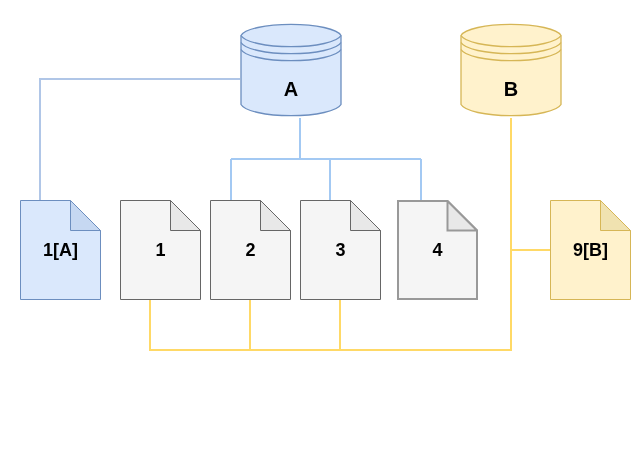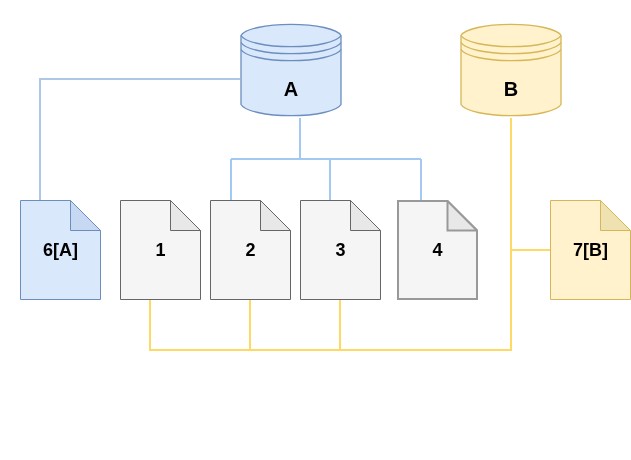--- a/index.html
+++ b/index.html
@@ -59,21 +59,21 @@
       <path d="M1,13.5 A50.5,13 0 0 0 101,13.5 M1,20.5 A50.5,13 0 0 0 101,20.5 M1,27.5 A50.5,13 0 0 0 101,27.5" fill="none" stroke="#d6b656" stroke-width="1.3"></path>
     </svg>
     <div class="label">B</div>
   </div>
 
   <div class="node doc" style="left:20px;top:200px">
     <svg width="81" height="100" viewBox="0 0 81 100">
       <path d="M0.5,0.5 H50.5 L80.5,30.5 V99.5 H0.5 Z" fill="#dae8fc" stroke="#6c8ebf"></path>
       <path d="M50.5,0.5 V30.5 H80.5 Z" fill="#c6d8f2" stroke="#6c8ebf"></path>
     </svg>
-    <div class="label">6[A]</div>
+    <div class="label">1[A]</div>
   </div>
 
   <div class="node doc" style="left:120px;top:200px">
     <svg width="81" height="100" viewBox="0 0 81 100">
       <path d="M0.5,0.5 H50.5 L80.5,30.5 V99.5 H0.5 Z" fill="#f5f5f5" stroke="#666666"></path>
       <path d="M50.5,0.5 V30.5 H80.5 Z" fill="#e8e8e8" stroke="#666666"></path>
     </svg>
     <div class="label">1</div>
   </div>
 
@@ -99,16 +99,16 @@
       <path d="M50.5,1 V30.5 H80 Z" fill="#e8e8e8" stroke="#999999" stroke-width="2"></path>
     </svg>
     <div class="label">4</div>
   </div>
 
   <div class="node doc" style="left:550px;top:200px">
     <svg width="81" height="100" viewBox="0 0 81 100">
       <path d="M0.5,0.5 H50.5 L80.5,30.5 V99.5 H0.5 Z" fill="#fff2cc" stroke="#d6b656"></path>
       <path d="M50.5,0.5 V30.5 H80.5 Z" fill="#f0e2b0" stroke="#d6b656"></path>
     </svg>
-    <div class="label">7[B]</div>
+    <div class="label">9[B]</div>
   </div>
 
 </div>
 
 </body></html>

